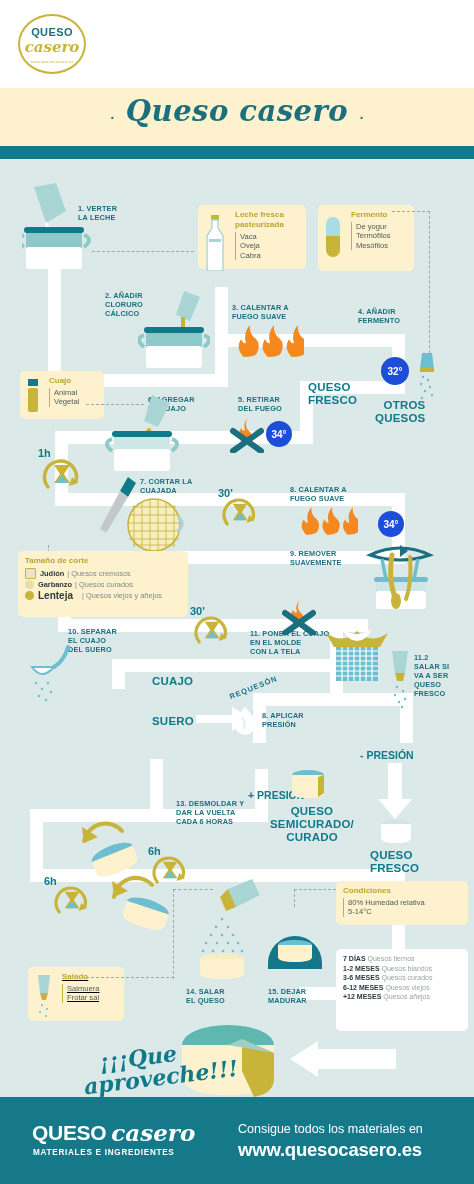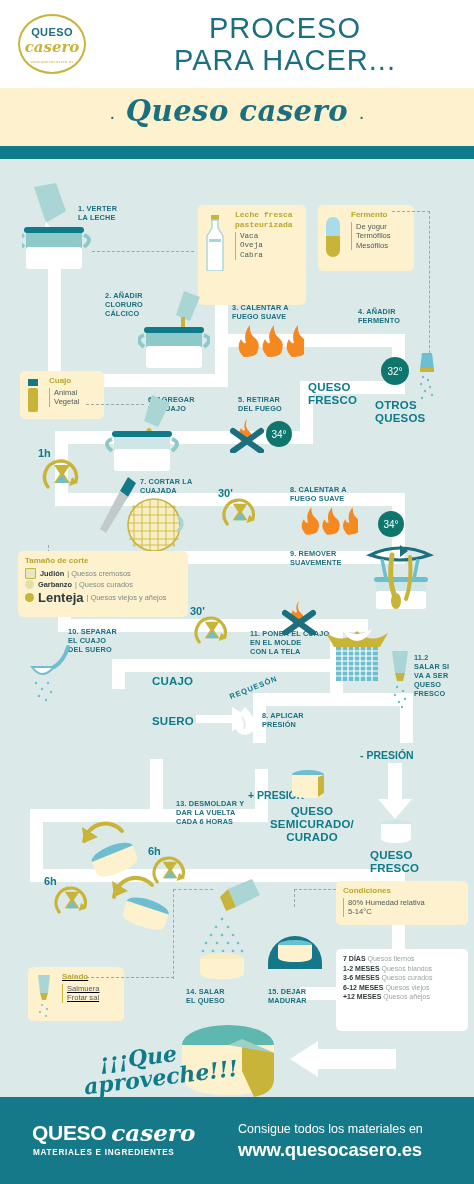--- a/index.html
+++ b/index.html
@@ -93,22 +93,22 @@
   }
   .card-white{
     position:absolute;background:#ffffff;border-radius:5px;
     padding:5px 7px;box-sizing:border-box;
   }
   .mat-row{font-size:7px;line-height:9.6px;color:#9aa3a3;white-space:nowrap;}
   .mat-row b{color:#2d3b3b;}
 
   
   .badge{
-    position:absolute;border-radius:50%;background:#0f766e;color:#fff;
-    font-weight:normal;display:flex;align-items:center;justify-content:center;
+    position:absolute;border-radius:50%;background:#1d4ed8;color:#fff;
+    font-weight:bold;display:flex;align-items:center;justify-content:center;
     font-size:10px;
   }
   .timer-label{
     position:absolute;color:#0e7a8a;font-weight:bold;font-size:11px;
   }
 
   
   .footer{
     position:absolute;left:0;top:1097px;width:474px;height:87px;background:#15798a;
   }
@@ -144,24 +144,20 @@
 
   <div class="header-white"></div>
 
   <div class="logo">
     <div class="logo-circle"></div>
     <div class="logo-queso">QUESO</div>
     <div class="logo-casero">casero</div>
     <div class="logo-url">www.quesocasero.es</div>
   </div>
 
-  <div class="title-main">
-    <div>PROCESO</div>
-    <div>PARA HACER...</div>
-  </div>
 
   <div class="band-cream"></div>
   <div class="subtitle-row">
     <span class="dot-sep">·</span><span class="subtitle-script">Queso casero</span><span class="dot-sep">·</span>
   </div>
   <div class="band-teal"></div>
 
   <div class="canvas">
 
     <div class="pipe" style="left:48px;top:86px;width:13px;height:140px;"></div>
@@ -201,21 +197,21 @@
       <path d="M62 54 q10 4 0 12" stroke="#8ec9ca" stroke-width="4" fill="none"></path>
       <path d="M2 54 q-10 4 0 12" stroke="#8ec9ca" stroke-width="4" fill="none"></path>
     </svg>
     <div class="step" style="left:78px;top:45px;">
       <div>1. VERTER</div>
       <div>LA LECHE</div>
     </div>
 
     <div class="dline" style="left:92px;top:92px;width:102px;"></div>
 
-    <div class="card" style="left:198px;top:46px;width:108px;height:100px;font-family:Liberation Mono, monospace;">
+    <div class="card" style="left:198px;top:46px;width:108px;height:64px;">
       <svg style="position:absolute;left:6px;top:10px;width:22px;height:56px;" viewBox="0 0 22 56">
         <rect x="7" y="0" width="8" height="5" fill="#c9b43a"></rect>
         <path d="M8 5 h6 v8 l5 8 v33 a2 2 0 0 1 -2 2 h-12 a2 2 0 0 1 -2 -2 v-33 l5 -8 z" fill="#ffffff" stroke="#a9d5d5" stroke-width="1.4"></path>
         <rect x="5" y="24" width="12" height="3" fill="#a9d5d5"></rect>
       </svg>
       <div style="margin-left:30px;">
         <div class="card-title">Leche fresca</div>
         <div class="card-title" style="margin-top:-2px;">pasteurizada</div>
         <div class="card-list">
           <div>Vaca</div>
@@ -284,21 +280,21 @@
         <circle cx="16" cy="36" r="1.2" fill="#6dbfd0"></circle>
       <circle cx="11" cy="40" r="1.2" fill="#6dbfd0"></circle>
         <circle cx="18" cy="44" r="1.2" fill="#6dbfd0"></circle>
       <circle cx="8" cy="47" r="1.2" fill="#6dbfd0"></circle>
     </svg>
 
     <div class="big-label" style="left:308px;top:222px;">
       <div>QUESO</div>
       <div>FRESCO</div>
     </div>
-    <div class="big-label" style="left:375px;top:240px;">
+    <div class="big-label" style="left:375px;top:240px;text-align:right;">
       <div>OTROS</div>
       <div>QUESOS</div>
     </div>
 
     <div class="card" style="left:20px;top:212px;width:84px;height:48px;">
       <svg style="position:absolute;left:7px;top:8px;width:12px;height:34px;" viewBox="0 0 12 34">
         <rect x="1" y="0" width="10" height="7" fill="#0e7a8a"></rect>
         <rect x="1" y="9" width="10" height="24" rx="2" fill="#c9b43a"></rect>
       </svg>
       <div style="margin-left:22px;">
@@ -394,22 +390,22 @@
           <span style="font-size:7.4px;font-weight:bold;color:#2d3b3b;">Judión</span>
           <span style="font-size:7.4px;color:#7d8a8a;margin-left:3px;">| Quesos cremosos</span>
         </div>
         <div style="display:flex;align-items:center;margin-bottom:1px;">
           <span style="width:9px;height:9px;background:#e4dfa8;display:inline-block;margin-right:4px;border-radius:50%;"></span>
           <span style="font-size:7.4px;font-weight:bold;color:#2d3b3b;">Garbanzo</span>
           <span style="font-size:7.4px;color:#7d8a8a;margin-left:3px;">| Quesos curados</span>
         </div>
         <div style="display:flex;align-items:center;">
           <span style="width:9px;height:9px;background:#c9b43a;display:inline-block;margin-right:4px;border-radius:50%;"></span>
-          <span style="font-size:13px;font-weight:bold;color:#2d3b3b;">Lenteja</span>
-          <span style="font-size:7.4px;color:#7d8a8a;margin-left:3px;">| Quesos viejos y añejos</span>
+          <span style="font-size:10px;font-weight:bold;color:#2d3b3b;">Lenteja</span>
+          <span style="font-size:7.4px;color:#7d8a8a;margin-left:9px;">| Quesos viejos y añejos</span>
         </div>
       </div>
     </div>
 
     <div class="step" style="left:290px;top:390px;">
       <div>9. REMOVER</div>
       <div>SUAVEMENTE</div>
     </div>
     <svg style="position:absolute;left:360px;top:378px;width:80px;height:86px;" viewBox="0 0 80 86">
       <path d="M10 18 q30 -14 60 0 q-30 10 -60 0 z" fill="none" stroke="#1b6f7e" stroke-width="3"></path>

